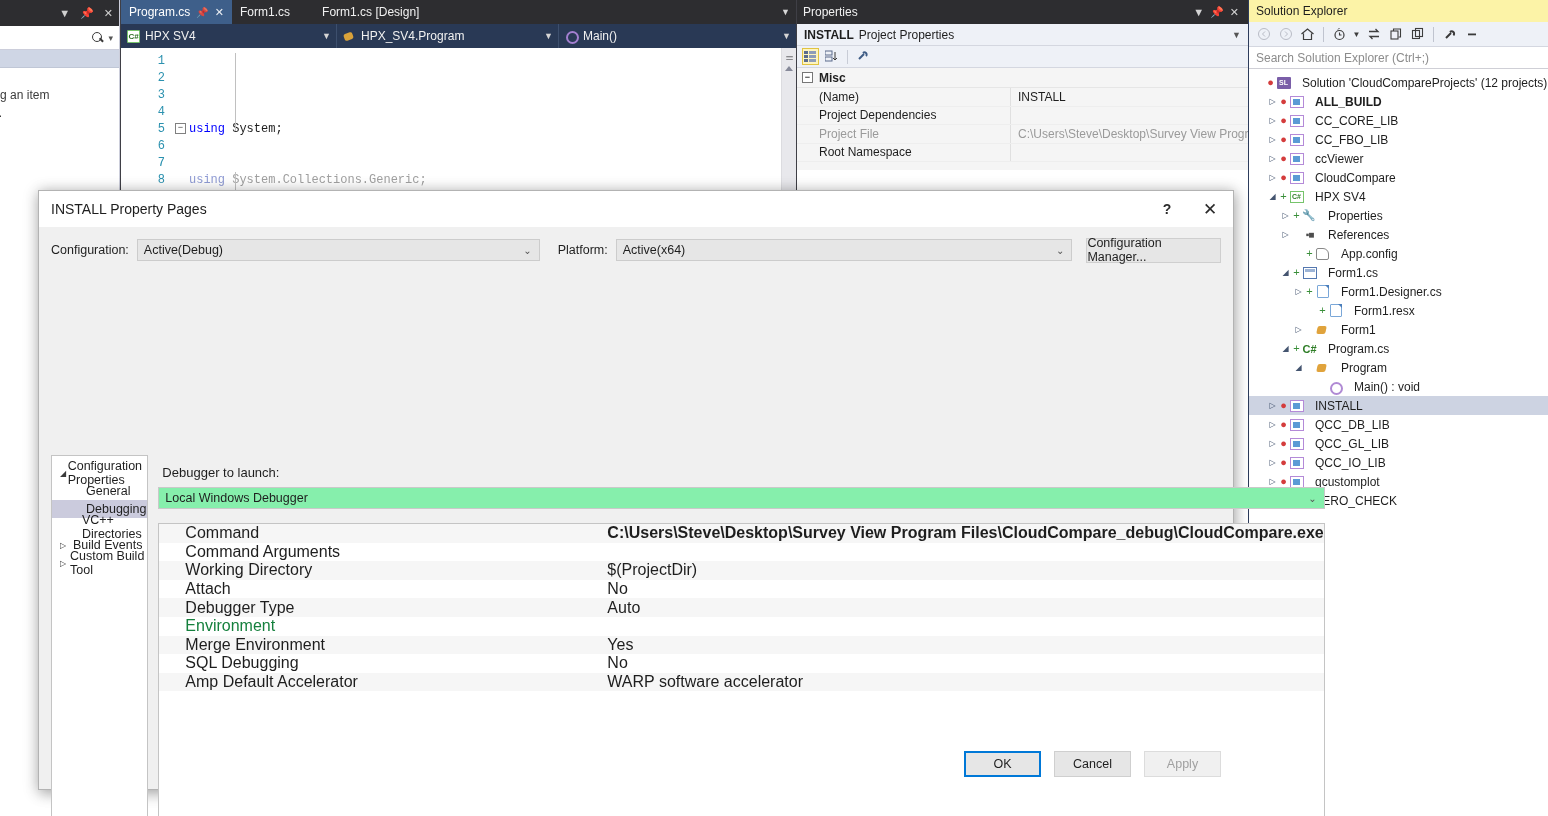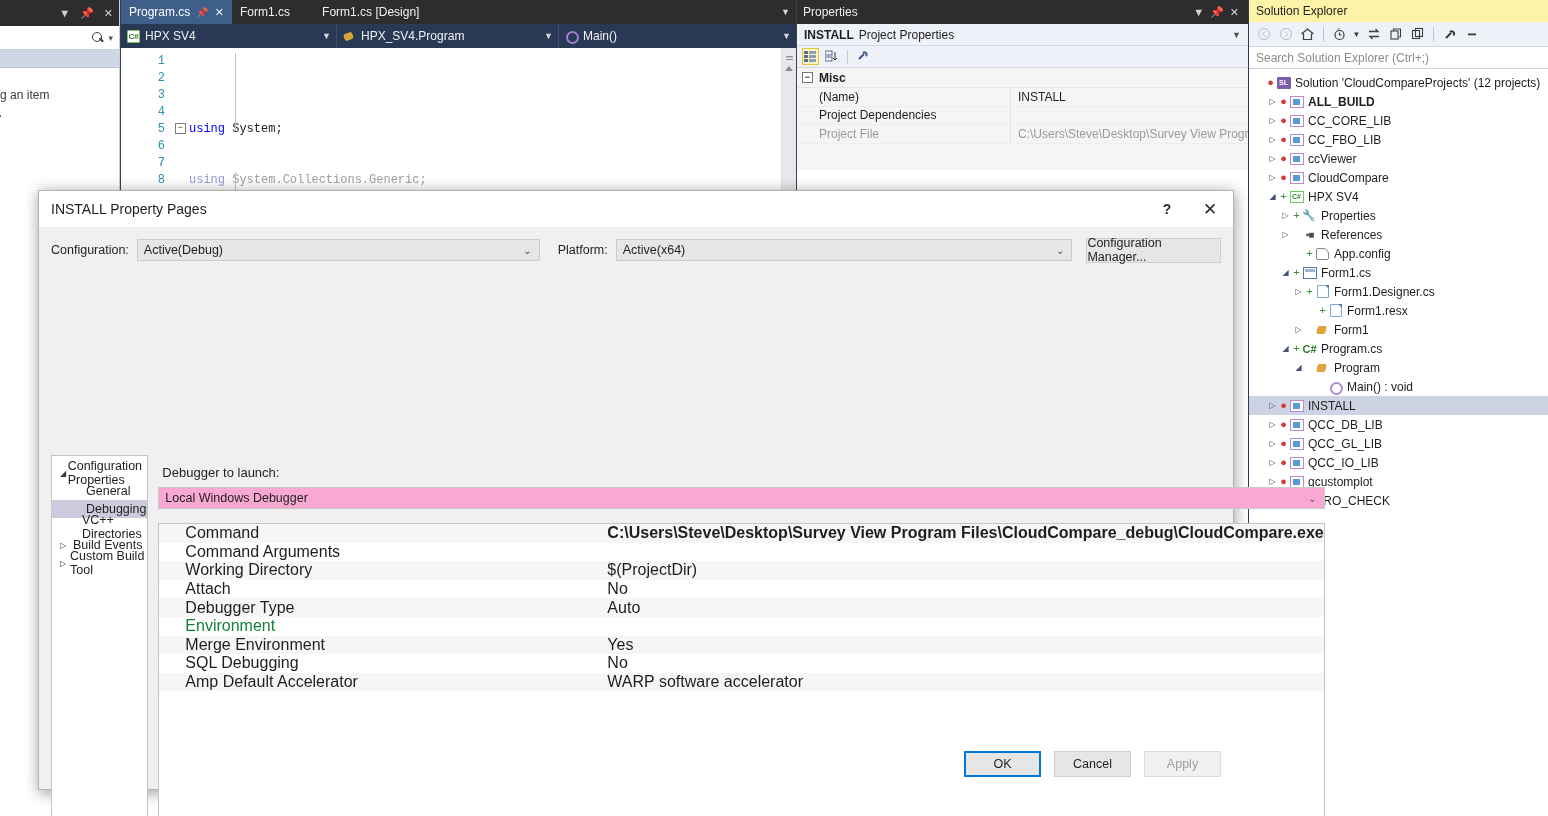--- a/index.html
+++ b/index.html
@@ -98,21 +98,21 @@
   .se-toolbar { height:25px; background:#eef1f7; display:flex; align-items:center; gap:3px; padding:0 5px; border-bottom:1px solid #d4d7e0; }
   .se-tb { width:19px; height:19px; display:flex; align-items:center; justify-content:center; color:#4a4a4a; }
   .se-sep { width:1px; height:15px; background:#c0c4cf; margin:0 3px; }
   .se-search { height:22px; background:#ffffff; border-bottom:1px solid #cfcfd6; display:flex; align-items:center; padding:0 7px; font-size:12px; color:#8c8c8c; }
   .se-tree { position:absolute; top:69px; left:0; right:0; bottom:0; overflow:hidden; background:#ffffff; padding-top:4px; }
   .tn { display:flex; align-items:center; height:19px; font-size:12px; white-space:nowrap; }
   .tn.sel { background:#cdd3e2; }
   .tn .arrow { width:13px; text-align:center; color:#44546f; font-size:8px; flex:none; }
   .tn .plus { width:9px; text-align:center; flex:none; font-size:11px; line-height:1; }
   .tn .ti { width:17px; display:flex; align-items:center; justify-content:center; flex:none; }
-  .tn .tl { padding-left:3px; }
+  .tn .tl { padding-left:3px;margin-left:7px; }
   .tn.bold .tl { font-weight:bold; }
 
   
   .ic-sln { width:14px; height:12px; background:#7a5ea8; border-radius:1px; color:#fff; font-size:7px; display:flex; align-items:center; justify-content:center; font-weight:bold; }
   .ic-cpp { width:14px; height:12px; border:1.4px solid #b48ad8; background:#ffffff; position:relative; }
   .ic-cpp::after { content:""; position:absolute; left:2px; top:2px; width:7px; height:6px; background:#5b9bd5; }
   .ic-cs { width:14px; height:12px; border:1.3px solid #76c46b; background:#fff; color:#2e7d26; font-size:7px; display:flex; align-items:center; justify-content:center; font-weight:bold; }
   .ic-wrench { color:#3a7e3a; font-size:11px; }
   .ic-refs { color:#4d4d4d; font-size:10px; letter-spacing:-1px; }
   .ic-cfg { width:13px; height:12px; border:1.3px solid #888; border-radius:2px 6px 2px 2px; background:#fff; }
@@ -148,21 +148,21 @@
 
   .dlg-main { position:absolute; left:12px; top:264px; right:12px; height:488px; display:flex; gap:10px; }
   .dlg-nav { width:186px; background:#ffffff; border:1px solid #c4c4c4; padding-top:8px; }
   .nav-item { height:18px; display:flex; align-items:center; font-size:12.5px; padding-left:8px; }
   .nav-item.sel { background:#cbcbdd; }
   .nav-item .na { width:13px; font-size:8px; color:#3a3a3a; text-align:left; }
   .nav-item.lvl2 { padding-left:21px; }
 
   .dlg-right { flex:1; display:flex; flex-direction:column; }
   .dbg-label { font-size:13px; margin:10px 0 7px 4px; color:#1e1e1e; }
-  .dbg-combo { height:22px; background:#f9a8d4; border:1px solid #c9c9c9; display:flex; align-items:center; padding:0 6px; font-size:12.5px; position:relative; }
+  .dbg-combo { height:22px; background:#86efac; border:1px solid #c9c9c9; display:flex; align-items:center; padding:0 6px; font-size:12.5px; position:relative; }
   .dbg-combo .cb-caret { position:absolute; right:7px; top:50%; transform:translateY(-50%); color:#555; font-size:10px; }
 
   .pgrid { flex:1; margin-top:14px; background:#ffffff; border:1px solid #c4c4c4; overflow:hidden; }
   .pg-row { display:flex; height:18.6px; align-items:center; font-size:16px;gap:44px; }
   .pg-row.alt { background:#f6f6f6; }
   .pg-row .pk { width:396px; padding-left:26px; }
   .pg-row .pv { flex:1; padding-left:8px; white-space:nowrap; overflow:hidden; }
   .pg-row.bold .pv { font-weight:bold; }
   .pg-row.dim .pk { color:#15803d; }
 
@@ -308,20 +308,24 @@
         <span class="k">(Name)</span>
         <span class="v">INSTALL</span>
       </div>
       <div class="grid-row">
         <span class="k">Project Dependencies</span>
         <span class="v"></span>
       </div>
       <div class="grid-row dimrow">
         <span class="k">Project File</span>
         <span class="v">C:\Users\Steve\Desktop\Survey View Program</span>
+      </div>
+      <div class="grid-row">
+        <span class="k">Root Namespace</span>
+        <span class="v"></span>
       </div>
     </div>
     <div class="props-rest"></div>
   </div>
 
   <div class="se-panel">
     <div class="se-title">
       <span>Solution Explorer</span>
     </div>
     <div class="se-toolbar">

